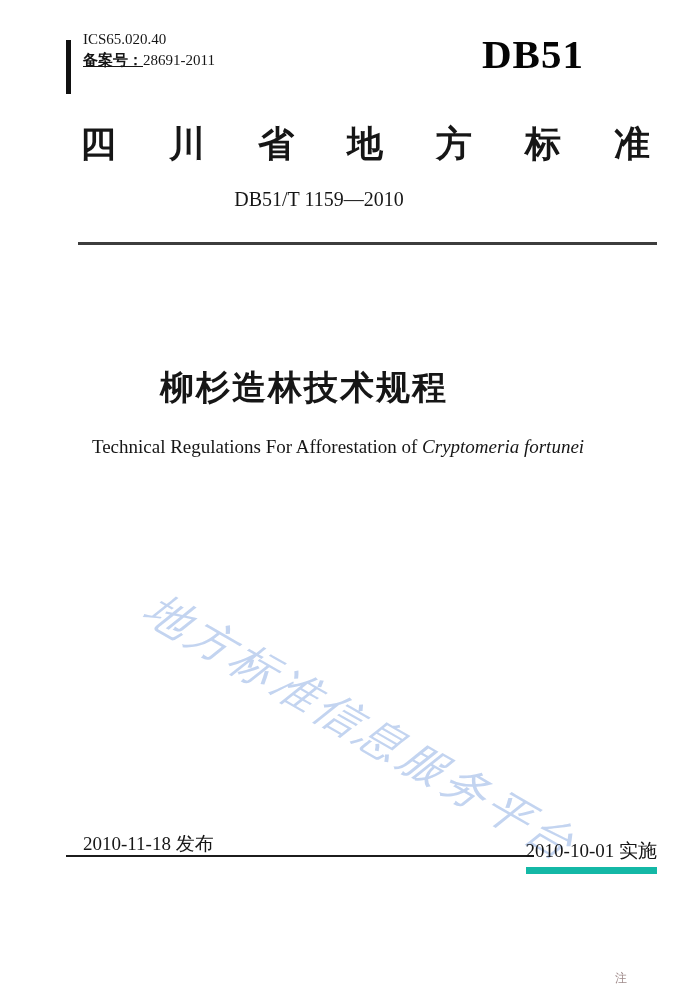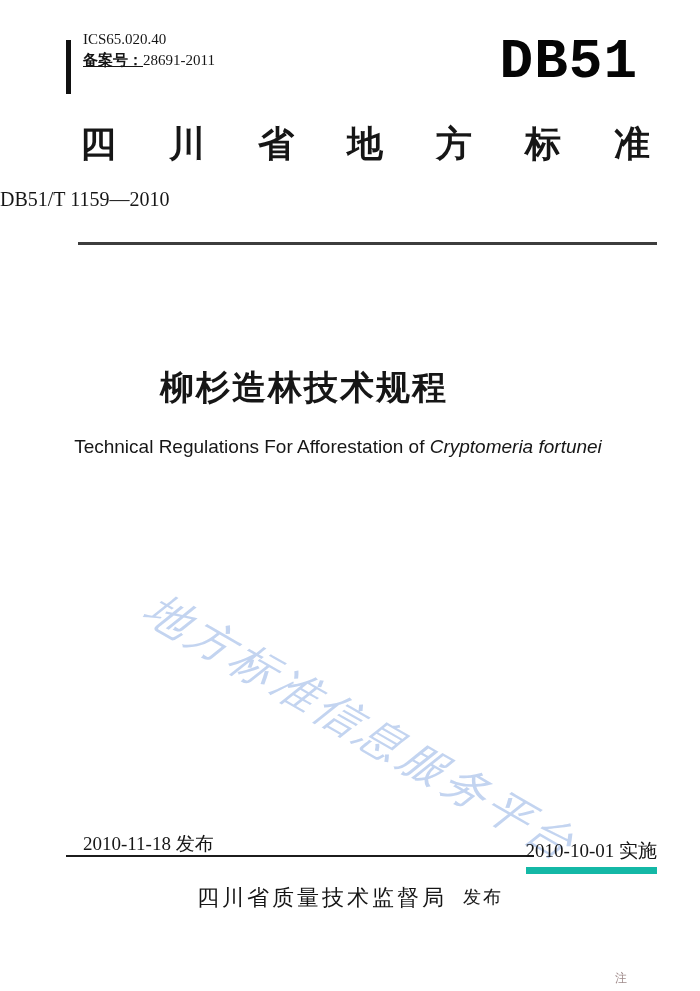--- a/index.html
+++ b/index.html
@@ -18,51 +18,51 @@
     font-family:"Liberation Serif","DejaVu Serif",serif;
   }
   .ics-block .record b{font-weight:bold;text-decoration:underline;}
   .left-bar{
     position:absolute;left:66px;top:40px;width:5px;height:54px;
     background:#111111;
   }
   
   .db-logo{
     position:absolute;left:428px;top:30px;width:210px;
-    font-family:Liberation Mono, monospace;
-    font-weight:bold;font-size:56px;letter-spacing:1px;
-    text-align:right;color:#050505;
+    font-family:Liberation Serif, serif;
+    font-weight:bold;font-size:41px;letter-spacing:1px;
+    text-align:center;color:#050505;
   }
   
   .std-name{
     position:absolute;left:80px;top:120px;
     font-size:36px;font-weight:bold;
     letter-spacing:53px;white-space:nowrap;
     font-family:"Liberation Serif","DejaVu Serif",serif;
   }
   .std-number{
-    position:absolute;left:0;top:188px;width:622px;
-    text-align:left;font-size:20px;
+    position:absolute;left:8px;top:188px;width:622px;
+    text-align:center;font-size:20px;
     font-family:"Liberation Serif","DejaVu Serif",serif;
   }
   .rule-top{
     position:absolute;left:78px;top:242px;width:579px;height:3px;
     background:#3d3d3d;
   }
   
   .title-zh{
     position:absolute;left:0;top:365px;width:608px;
     text-align:center;font-size:34px;font-weight:bold;
     letter-spacing:2px;
     font-family:Liberation Sans, sans-serif;
   }
   .title-en{
     position:absolute;left:0;top:436px;width:676px;
     text-align:center;font-size:19px;
-    font-family:Liberation Sans, sans-serif;
+    font-family:Liberation Serif, serif;
   }
   .title-en .species{font-style:italic;}
   
   .watermark{
     position:absolute;left:168px;top:582px;
     font-size:44px;letter-spacing:5px;white-space:nowrap;
     font-style:italic;
     transform:rotate(30deg) skewX(-8deg);
     transform-origin:0 0;
     opacity:0.85;
@@ -126,17 +126,16 @@
   <div class="title-en"><span>Technical Regulations For Afforestation of </span><span class="species">Cryptomeria fortunei</span></div>
 
   <div class="watermark" style="color: rgb(185, 205, 238);">地方标准信息服务平台</div>
 
   <div class="date-left"><span>2010-11-18</span> <span>发布</span></div>
 
   <div class="rule-bottom-left"></div>
 
   <div class="date-right"><span>2010-10-01</span> <span>实施</span></div>
 
-  <div class="publisher"><span>四川省质量技术监督局</span><span class="pub-suffix">发布</span></div>
 
   <div class="corner-note">注</div>
 
 </div>
 
 </body></html>

